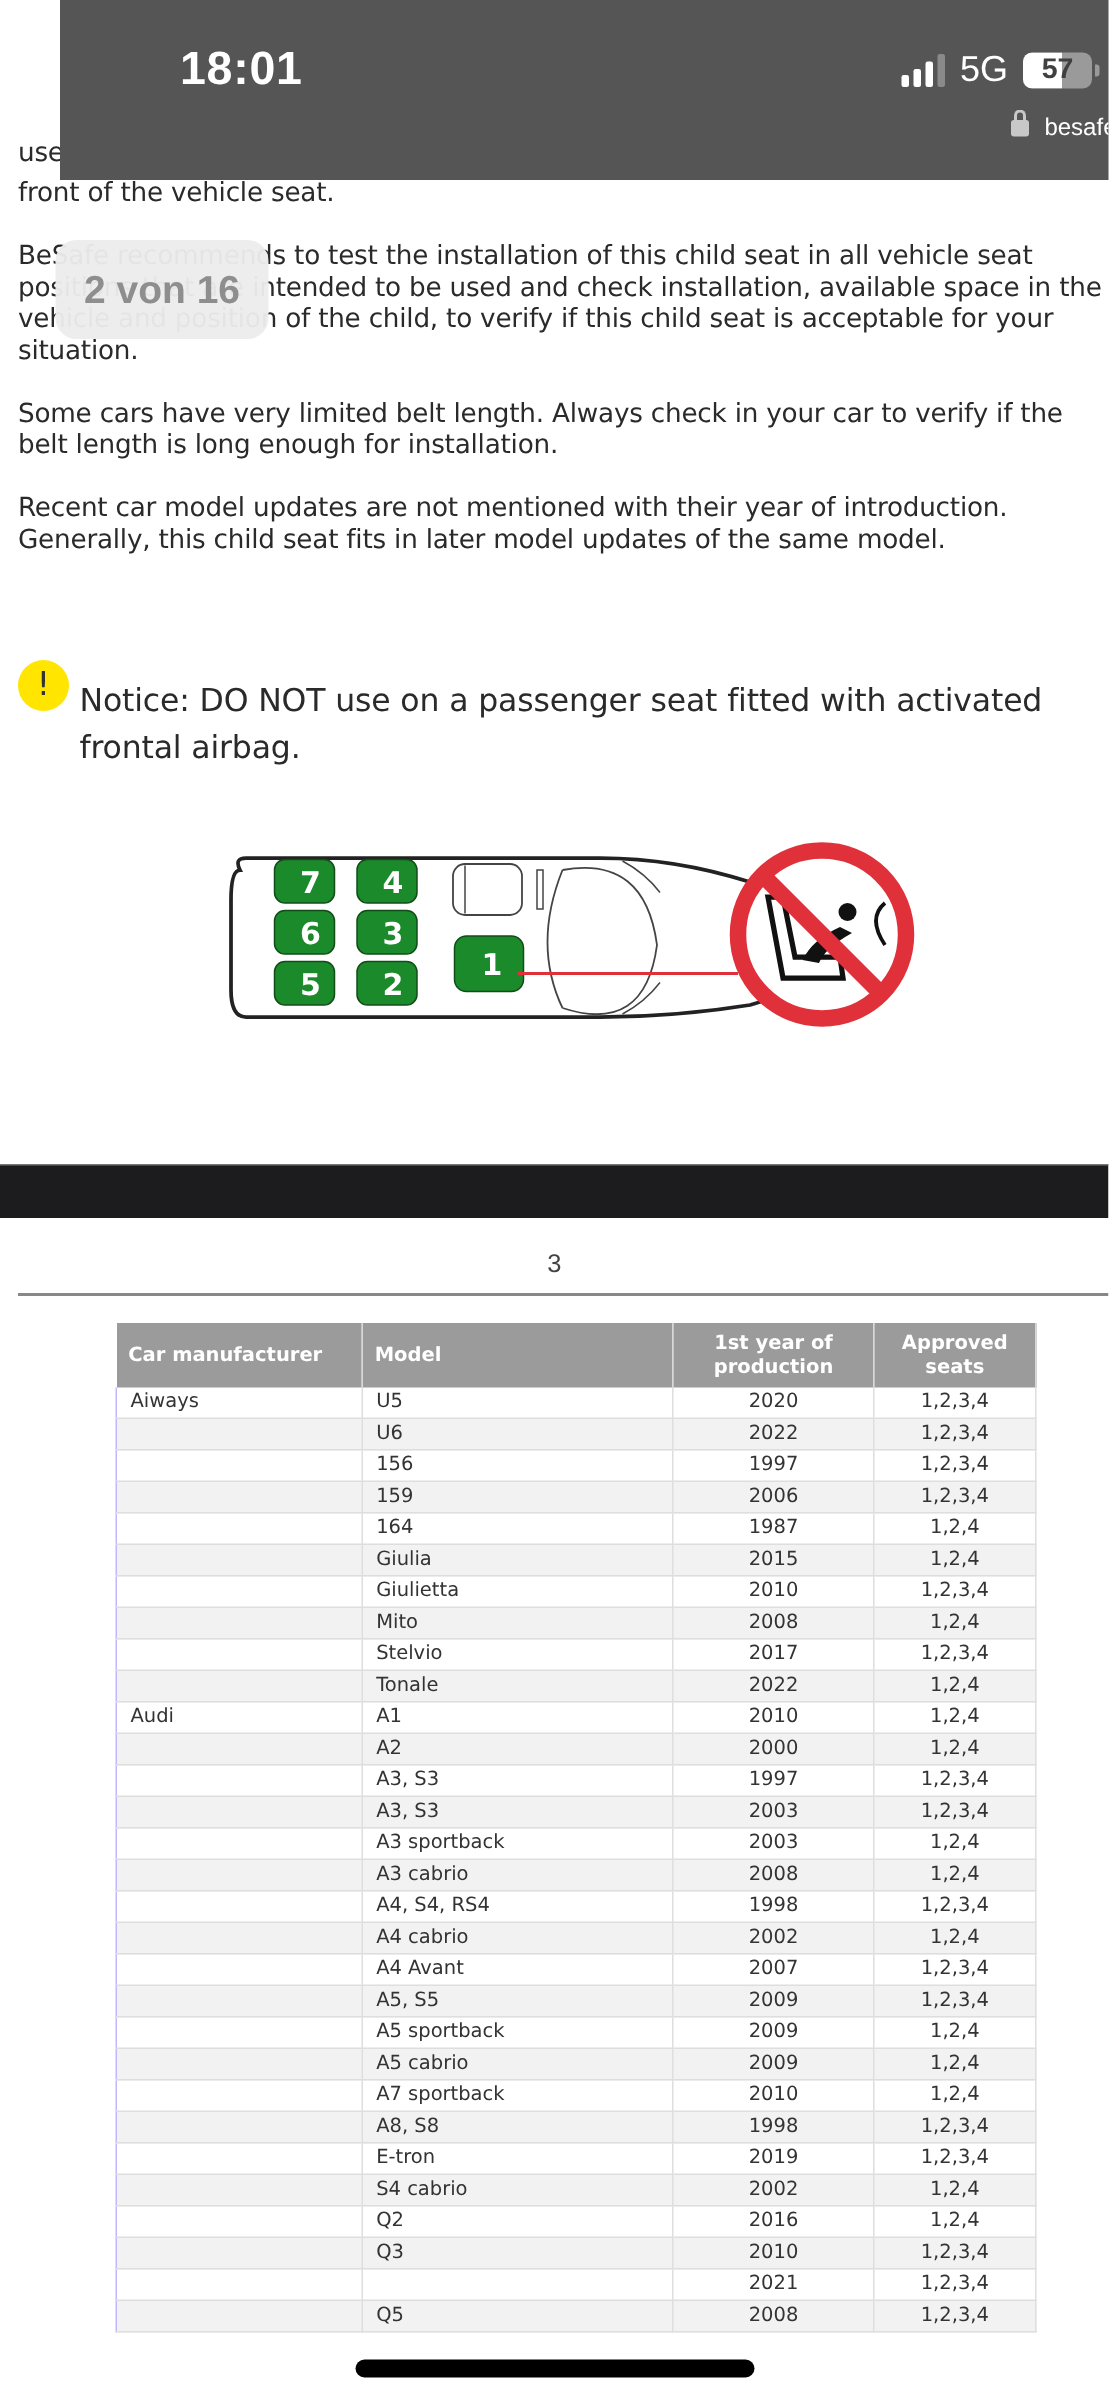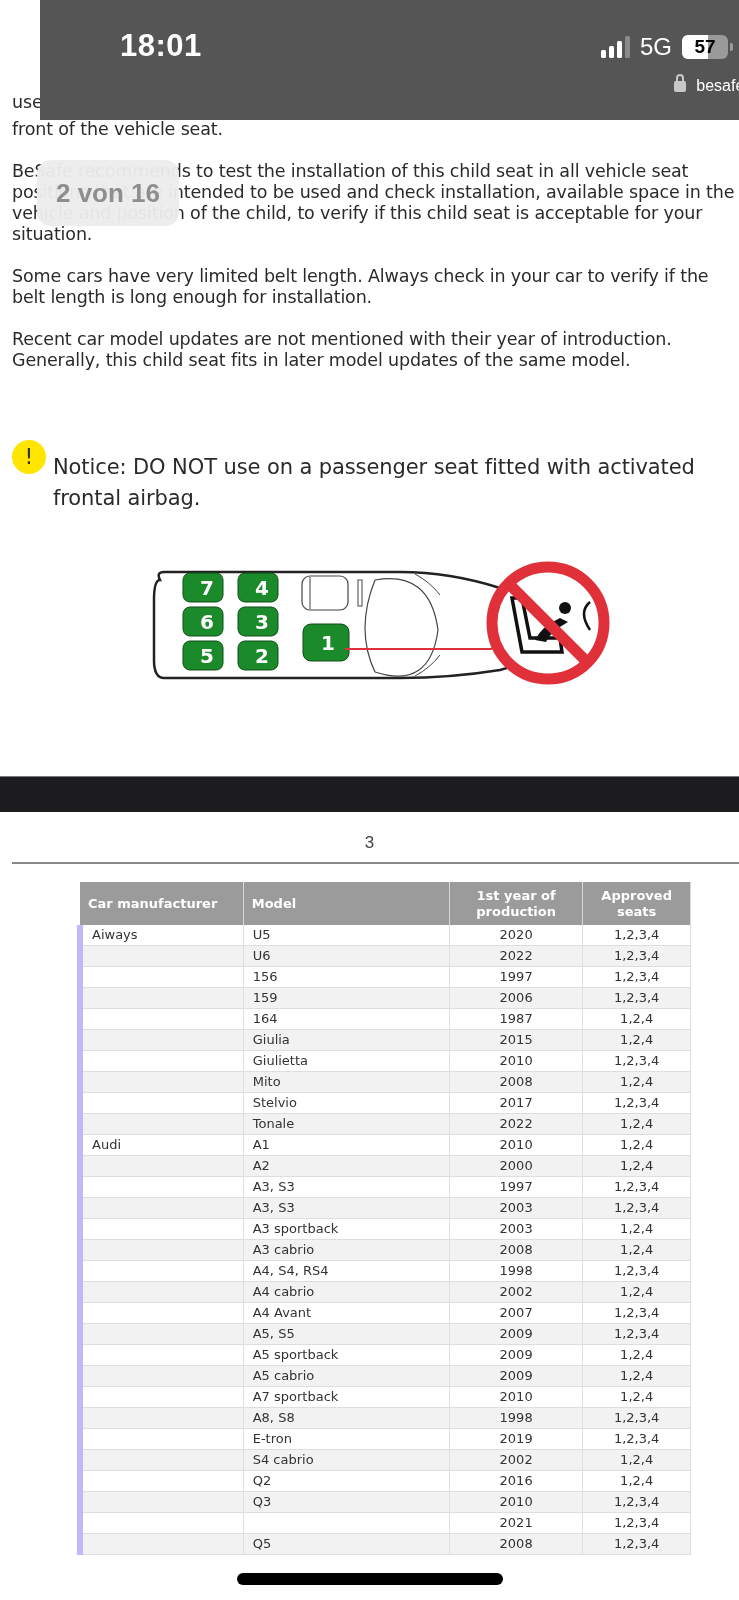--- a/index.html
+++ b/index.html
@@ -9,21 +9,21 @@
   
   .topbar { position: absolute; left: 0; top: 0; width: 739px; height: 120px; background: #555555; z-index: 5; margin-left: 40px; }
   .time { position: absolute; left: 80px; top: 28px; font-family: "Liberation Sans", sans-serif; font-size: 31px; font-weight: bold; color: #fff; letter-spacing: 0.5px; }
   .status-right { position: absolute; right: 46px; top: 33px; display: flex; align-items: center; gap: 10px; }
   .signal { display: flex; align-items: flex-end; gap: 3px; height: 22px; }
   .signal span { display: block; width: 5px; border-radius: 1.5px; background: #fff; }
   .signal span.dim { background: #8a8a8a; }
   .net { font-family: "Liberation Sans", sans-serif; font-size: 24px; color: #fff; }
   .battery { position: relative; width: 46px; height: 24px; border-radius: 6px; background: #9a9a9a; overflow: hidden; }
   .battery .fill { position: absolute; left: 0; top: 0; bottom: 0; width: 57%; background: #ffffff; }
-  .battery .pct { position: absolute; left: 0; right: 0; top: 0; bottom: 0; text-align: center; font-family: "Liberation Sans", sans-serif; font-weight: bold; font-size: 19px; line-height: 24px; color: #000000; }
+  .battery .pct { position: absolute; left: 0; right: 0; top: 0; bottom: 0; text-align: center; font-family: "Liberation Sans", sans-serif; font-weight: bold; font-size: 19px; line-height: 24px; color: #404040; }
   .battery-tip { width: 3px; height: 8px; background: #9a9a9a; border-radius: 0 2px 2px 0; margin-left: -8px; }
   .url { position: absolute; left: 0; right: 0; top: 77px; text-align: right; font-family: "Liberation Sans", sans-serif; font-size: 16px; color: #fff; }
   .lock { display: inline-block; position: relative; width: 12px; height: 11px; background: #c8c8c8; border-radius: 2px; margin-right: 10px; vertical-align: -1px; }
   .lock::before { content: ""; position: absolute; left: 2px; top: -7px; width: 8px; height: 8px; border: 2px solid #c8c8c8; border-bottom: none; border-radius: 5px 5px 0 0; box-sizing: border-box; }
 
   
   .doc { position: absolute; left: 12px; top: 98px; width: 730px; font-family: "DejaVu Sans", sans-serif; font-size: 17.5px; line-height: 21px; color: #2a2a2a; letter-spacing: -0.15px; }
   .doc p { margin-bottom: 21px; white-space: normal; }
   .p-clip { margin-top: 0; }
   .notice { position: absolute; left: 12px; top: 440px; display: flex; align-items: flex-start; }
@@ -43,21 +43,21 @@
 
   
   .table-wrap { position: absolute; left: 77px; top: 882px; width: 614px; }
   table { border-collapse: collapse; width: 614px; font-family: "DejaVu Sans", sans-serif; font-size: 13px; color: #333; }
   th { background: #9b9b9b; color: #fff; font-weight: bold; font-size: 13px; line-height: 16px; height: 43px; border-right: 1px solid #d8d8d8; padding: 0 8px; }
   th.left { text-align: left; }
   th.center { text-align: center; }
   td { height: 20.8px; border-bottom: 1px solid #dedede; border-right: 1px solid #dedede; padding: 0 9px; line-height: 20px; white-space: nowrap; }
   td.center { text-align: center; }
   tr:nth-child(even) td { background: #f2f2f2; }
-  tr td:first-child { border-left: 6px solid #c4b5fd; }
+  tr td:first-child { border-left: 1px solid #c4b5fd; }
   col.c1 { width: 164px; } col.c2 { width: 208px; } col.c3 { width: 134px; } col.c4 { width: 108px; }
 
   .redaction { position: absolute; left: 237px; top: 1573px; width: 266px; height: 12px; background: #000; border-radius: 6px; z-index: 3; }
 </style>
 </head>
 <body>
 
 <div class="topbar">
   <div class="time">18:01</div>
   <div class="status-right">

